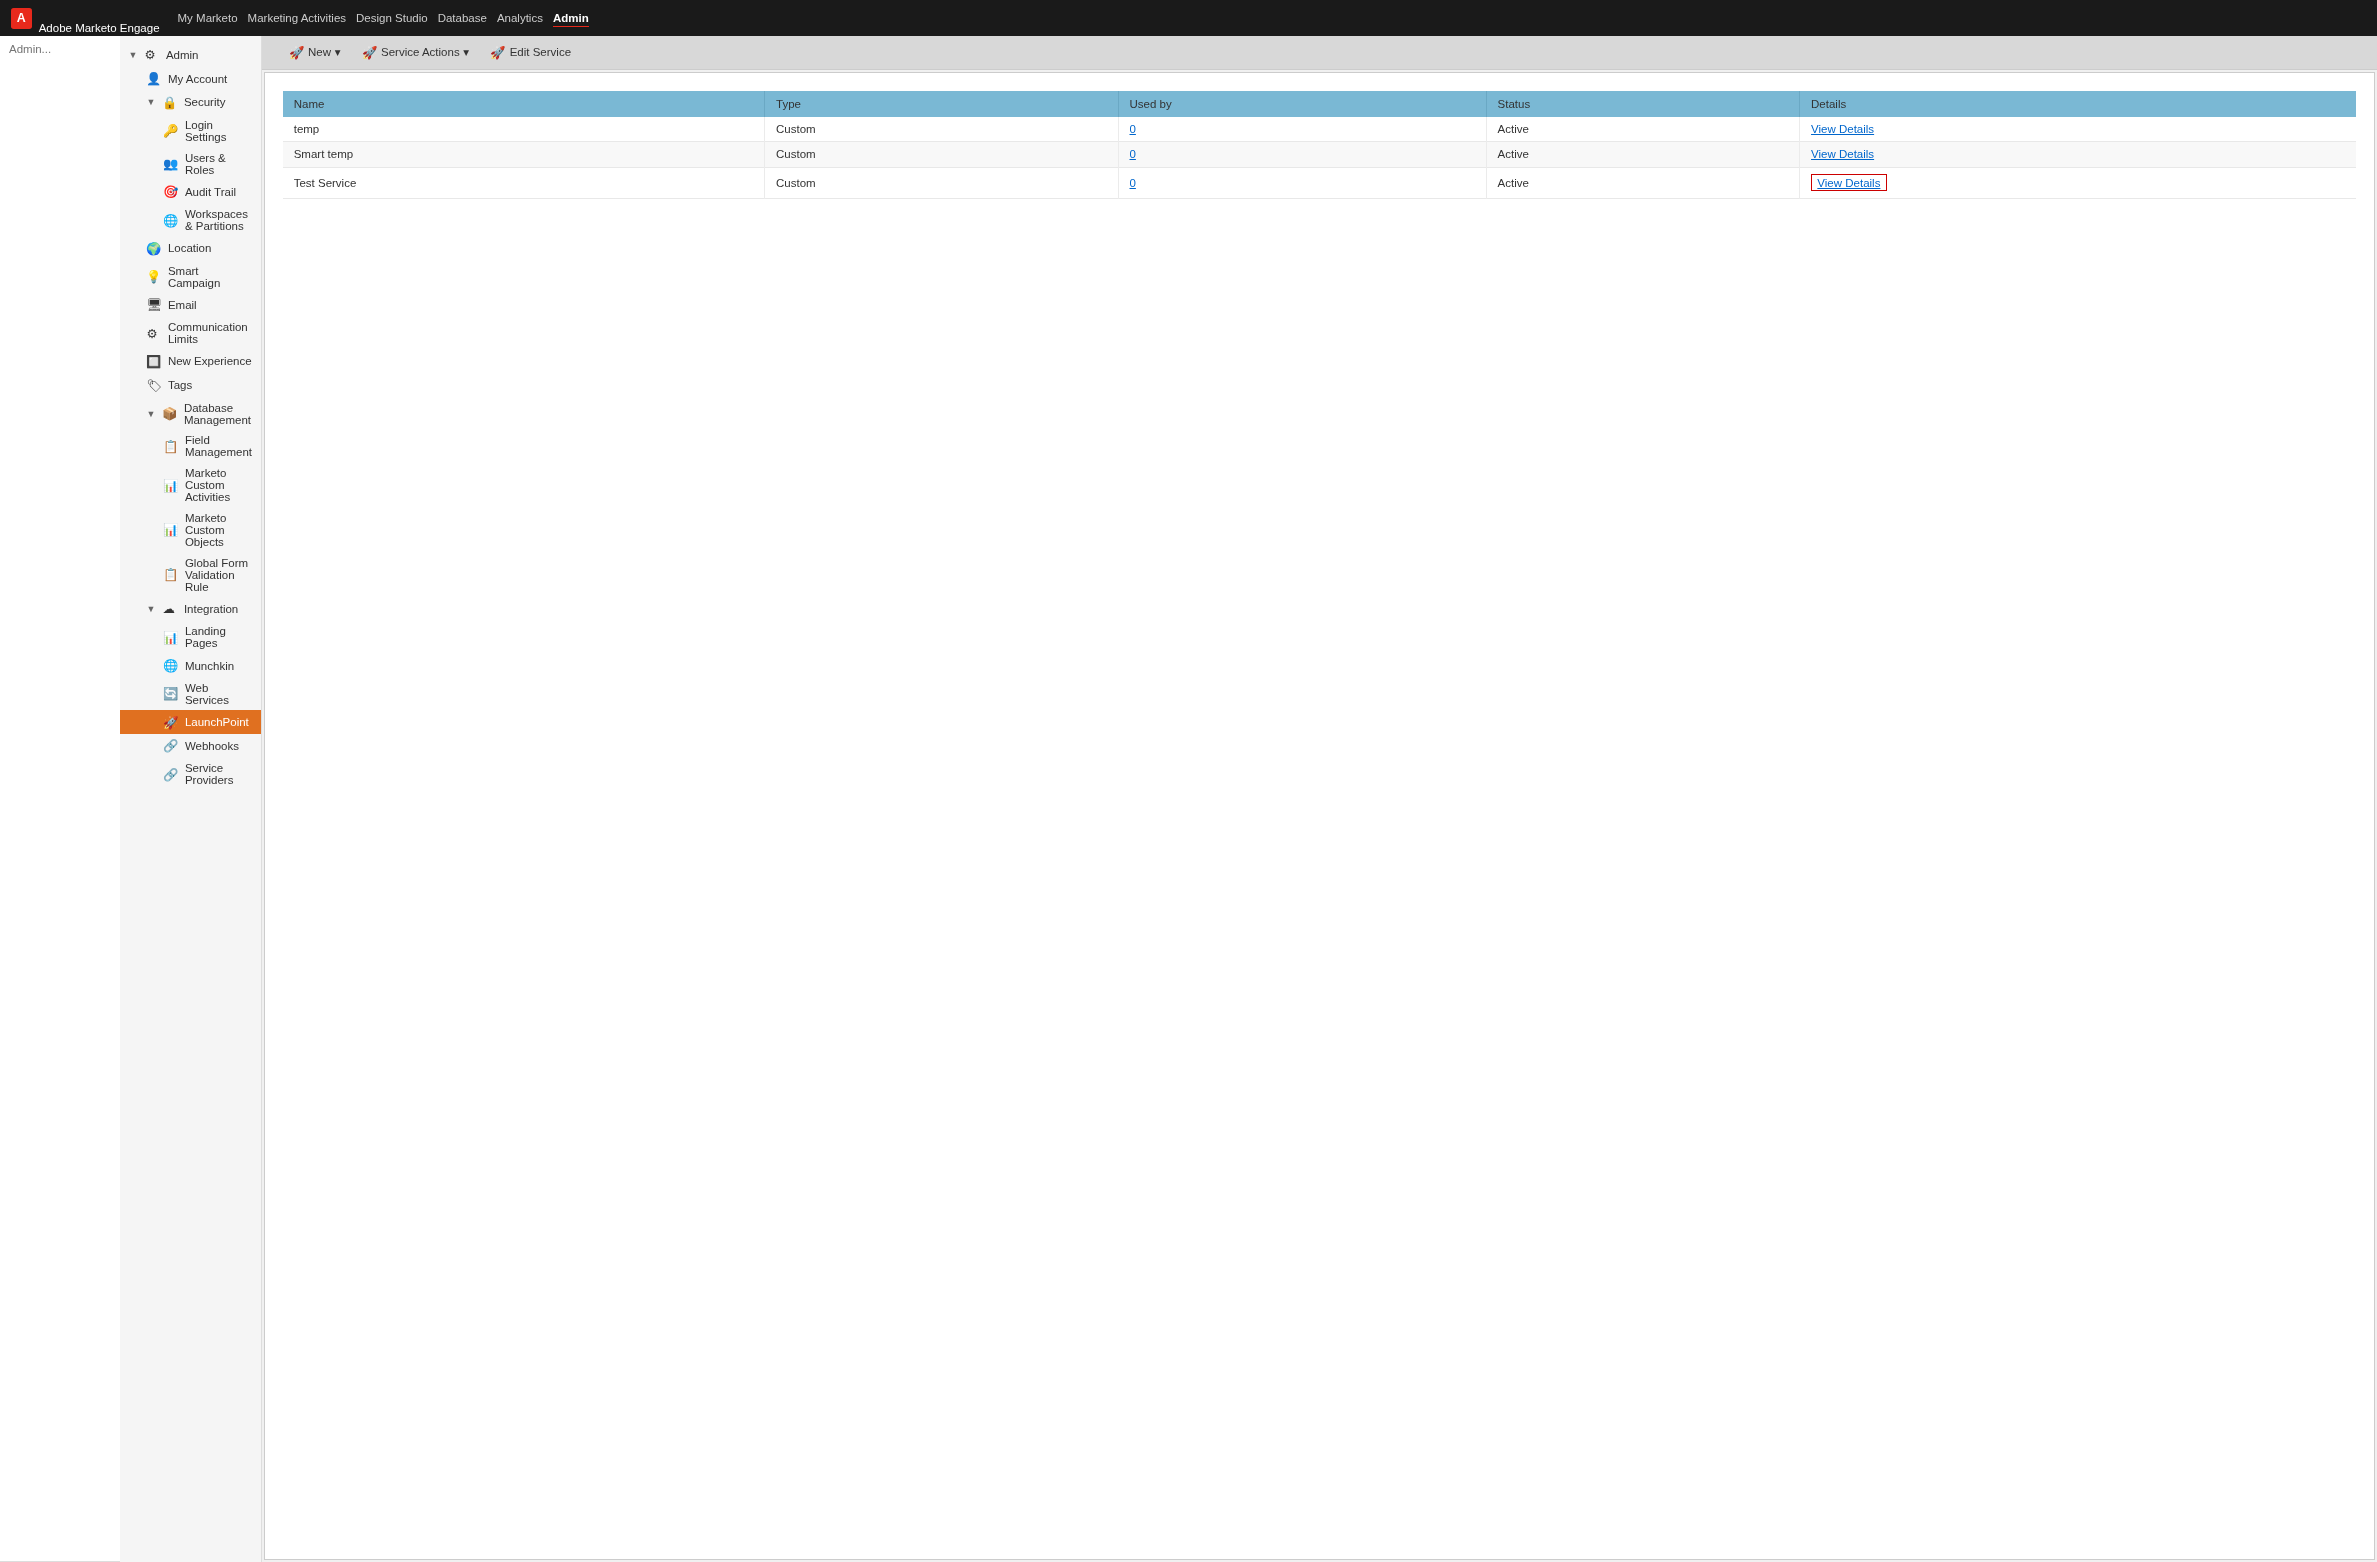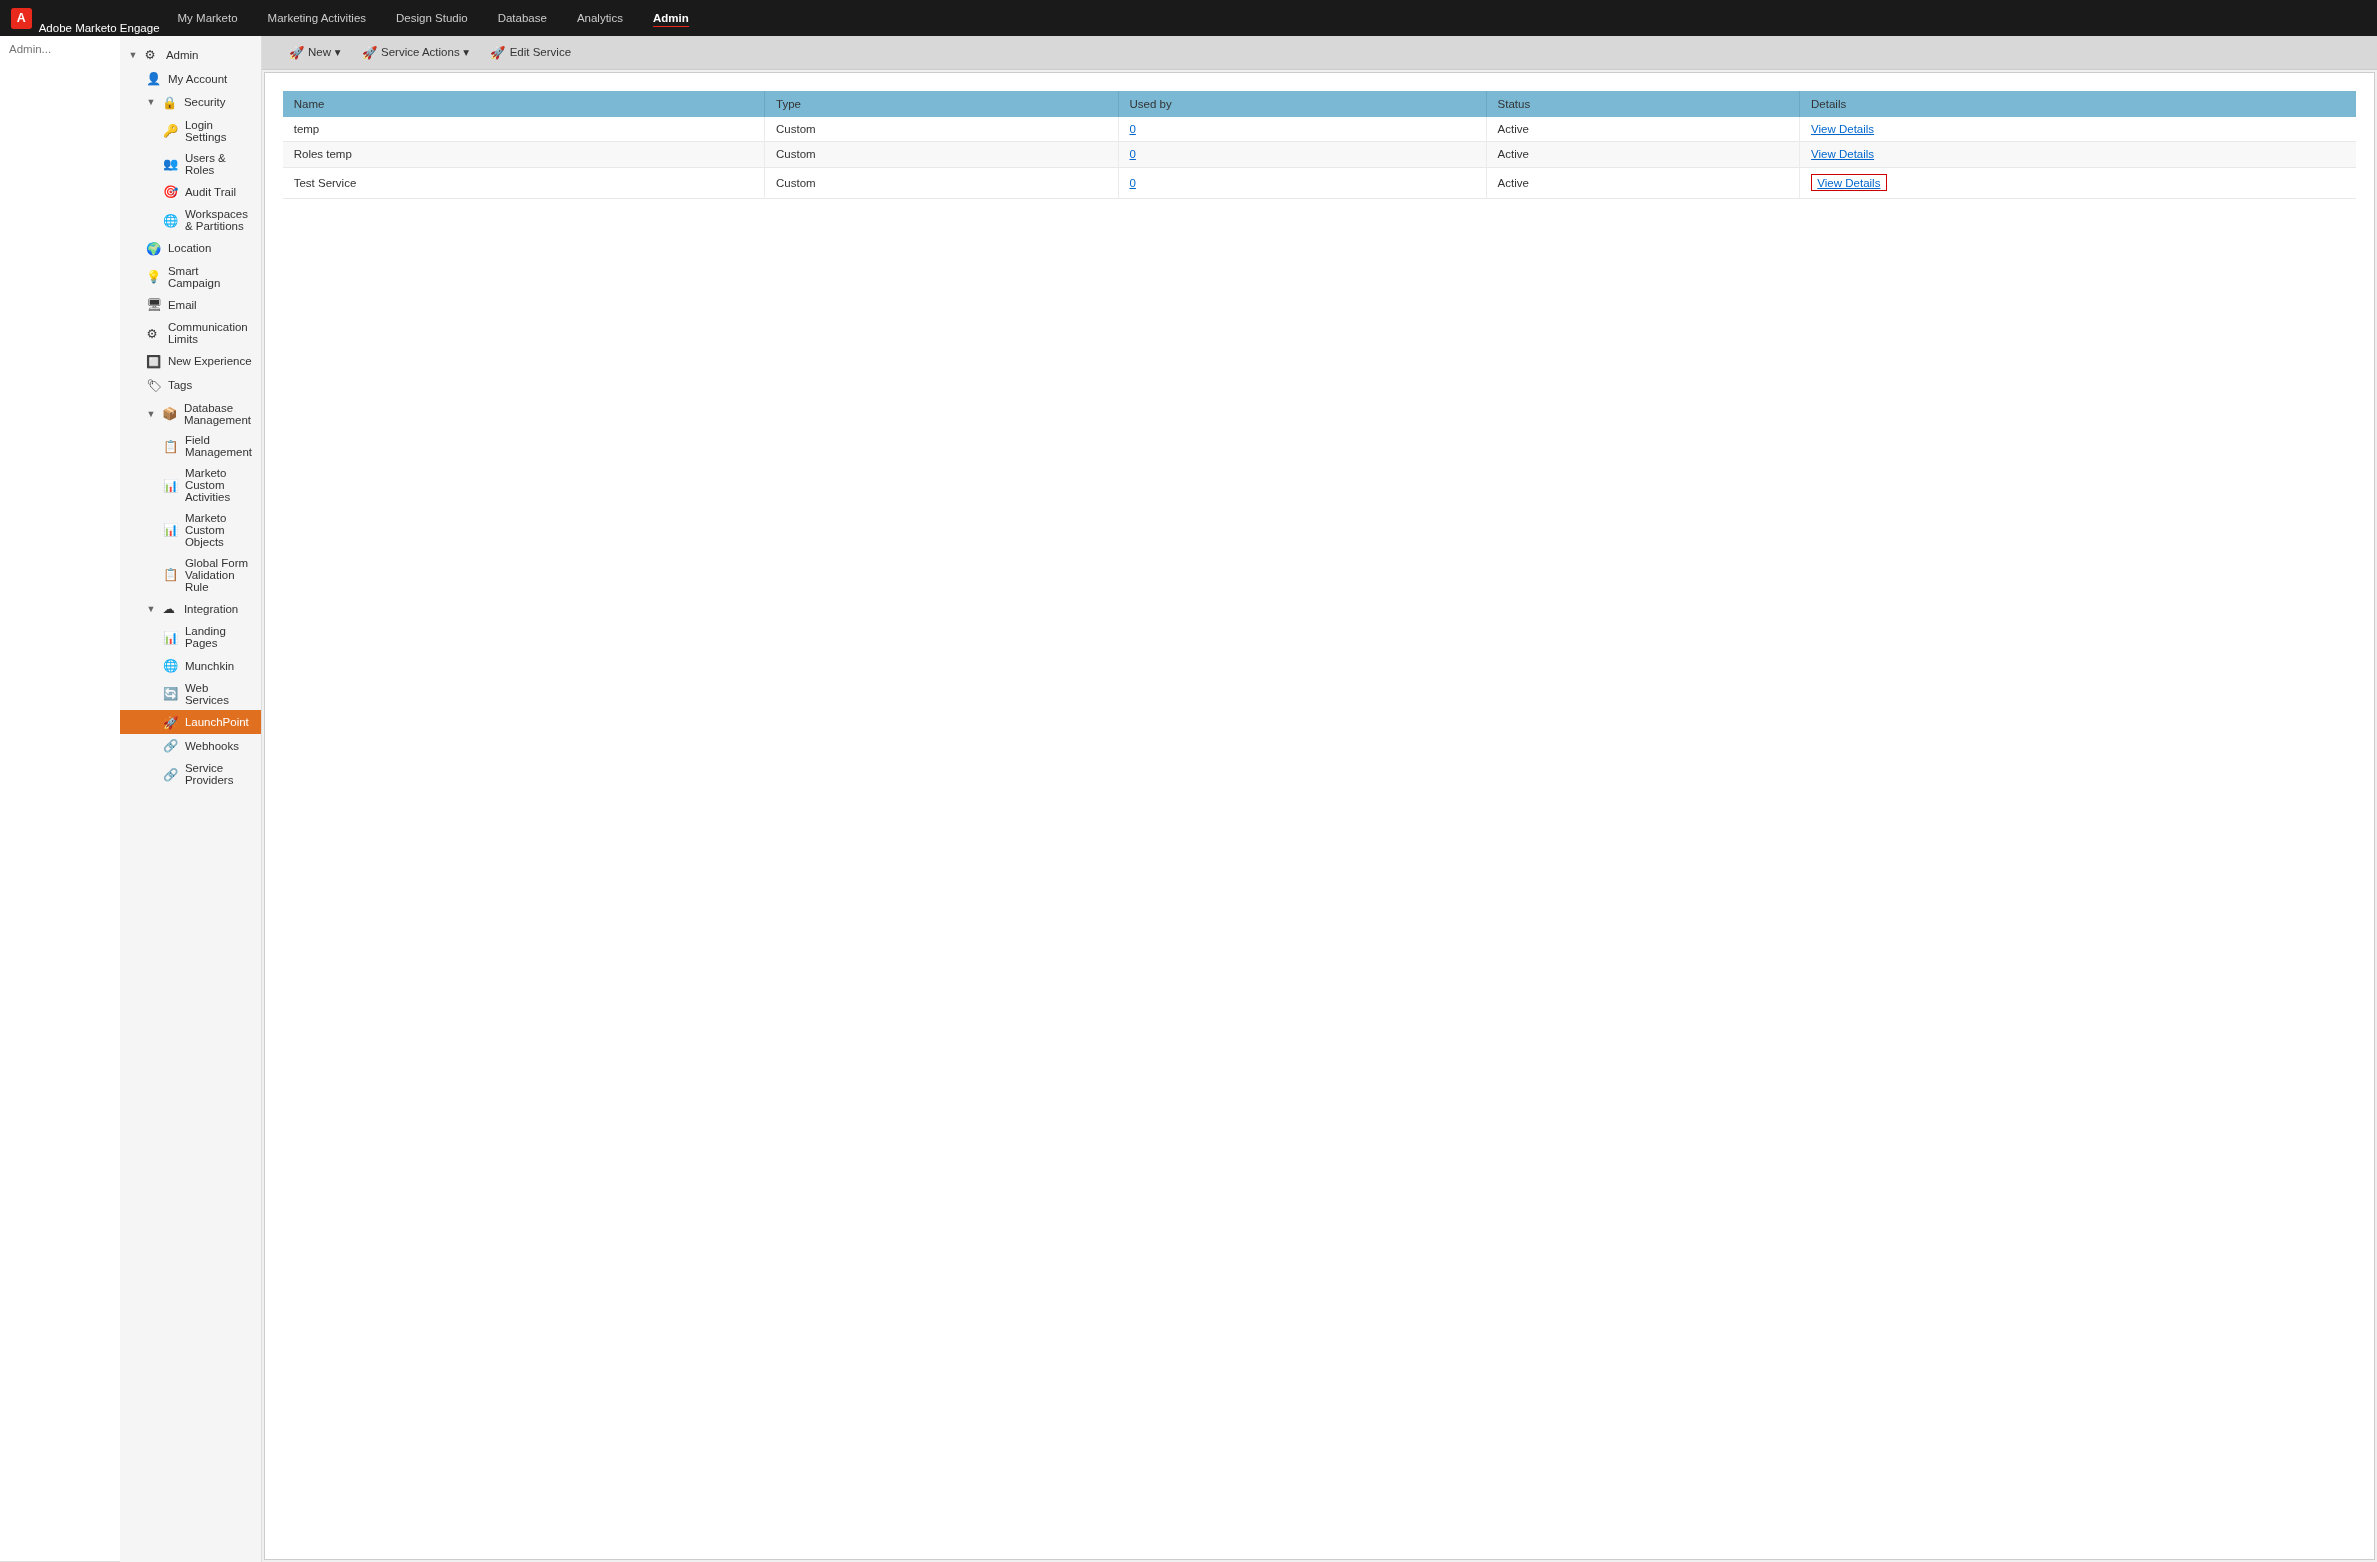--- a/index.html
+++ b/index.html
@@ -31,21 +31,21 @@
       font-weight: bold;
       font-size: 12.4px;
     }
     .top-nav-brand {
       color: white;
       font-size: 11.5px;
       margin-top: 20px;
     }
     .top-nav-links {
       display: flex;
-      gap: 30px;
+      gap: 10px;
       list-style: none;
     }
     .top-nav-links li a {
       color: #ccc;
       text-decoration: none;
       font-size: 11.5px;
     }
     .top-nav-links li.active a {
       color: white;
       font-weight: bold;
@@ -408,21 +408,21 @@
             <td>
               <span class="link-text">0</span>
             </td>
             <td>Active</td>
             <td>
               <span class="link-text">View Details</span>
             </td>
           </tr>
 
           <tr>
-            <td>Roles temp</td>
+            <td>Smart temp</td>
             <td>Custom</td>
             <td>
               <span class="link-text">0</span>
             </td>
             <td>Active</td>
             <td>
               <span class="link-text">View Details</span>
             </td>
           </tr>
 

